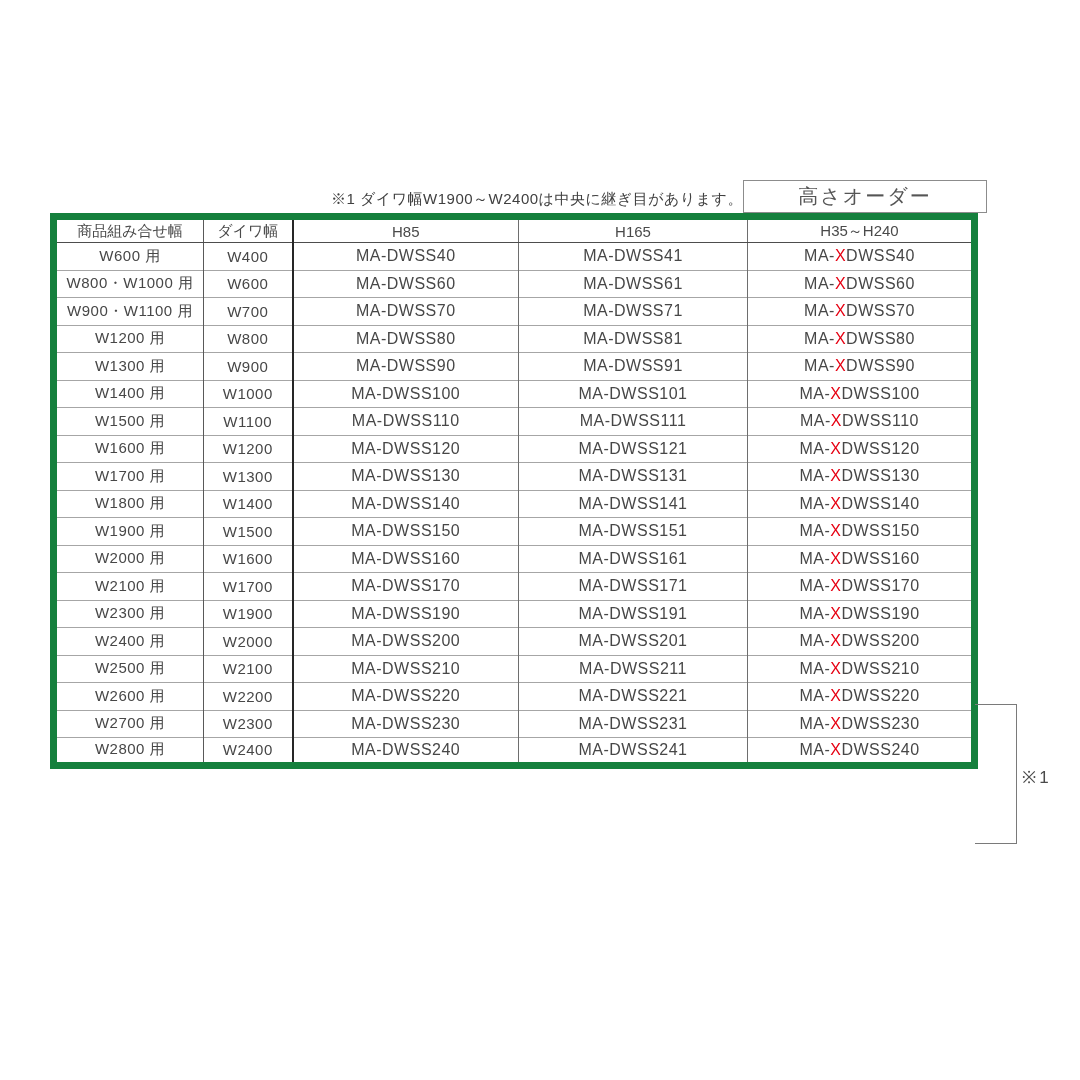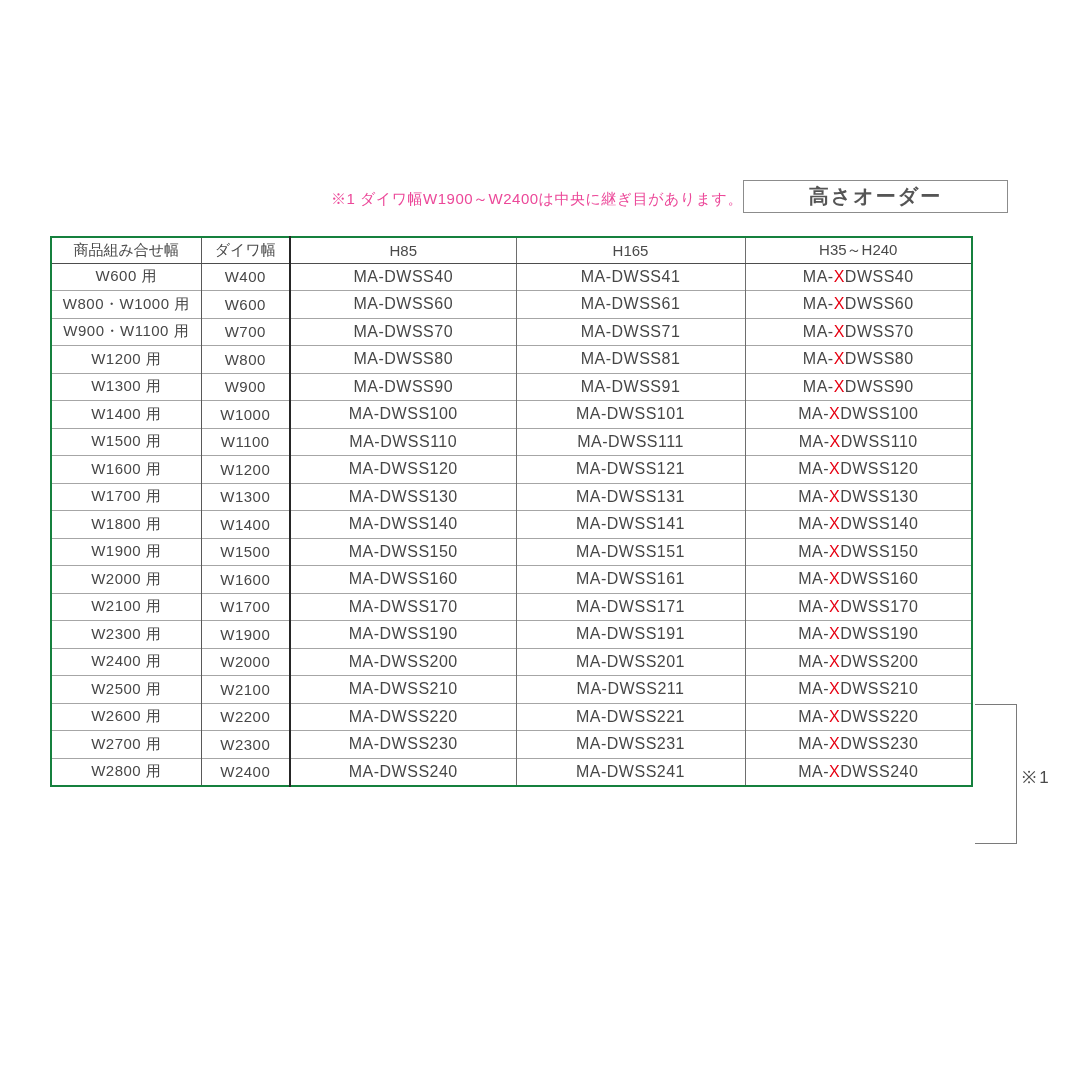--- a/index.html
+++ b/index.html
@@ -13,51 +13,50 @@
     width: 1080px;
     height: 1080px;
     background: #ffffff;
     overflow: hidden;
   }
   .note {
     position: absolute;
     left: 331px;
     top: 190px;
     font-size: 15px;
-    color: #ec4899;
+    color: #404040;
     letter-spacing: 0.5px;
     white-space: nowrap;
   }
   .order-box {
     position: absolute;
     left: 743px;
     top: 180px;
-    width: 265px;
+    width: 244px;
     height: 33px;
     box-sizing: border-box;
     border: 1px solid #8c8c8c;
     display: flex;
     align-items: center;
     justify-content: center;
-    font-weight: bold;
   }
   .order-box span {
     font-size: 20px;
     color: #555555;
     letter-spacing: 2px;
     white-space: nowrap;
   }
   table.spec-table {
     position: absolute;
     left: 50px;
-    top: 236px;
+    top: 213px;
     width: 921px;
     border-collapse: collapse;
     table-layout: fixed;
-    border: 2px solid #15803d;
+    border: 7px solid #15803d;
   }
   table.spec-table th,
   table.spec-table td {
     padding: 0;
     text-align: center;
     vertical-align: middle;
     background: #ffffff;
     white-space: nowrap;
     overflow: hidden;
   }

